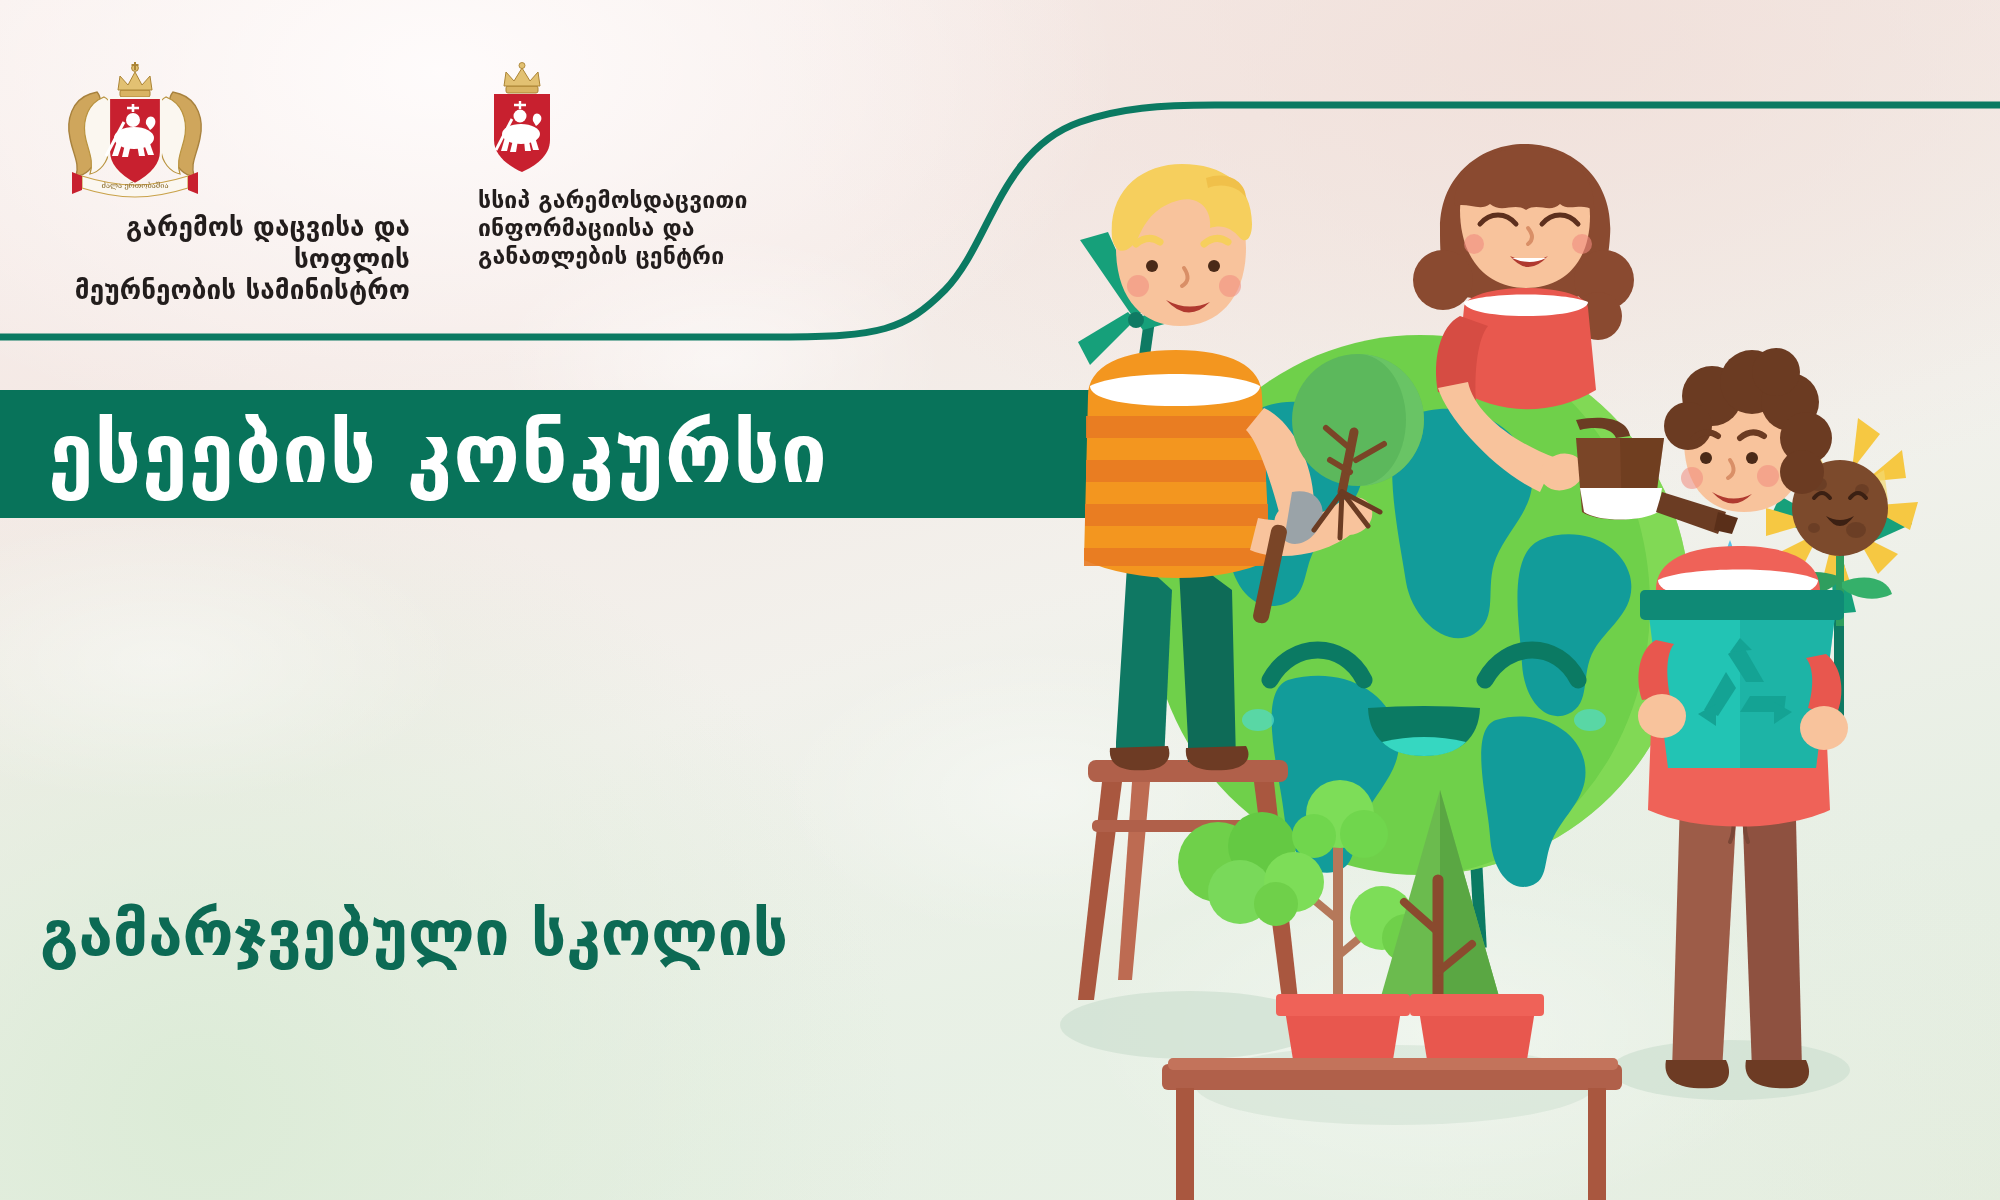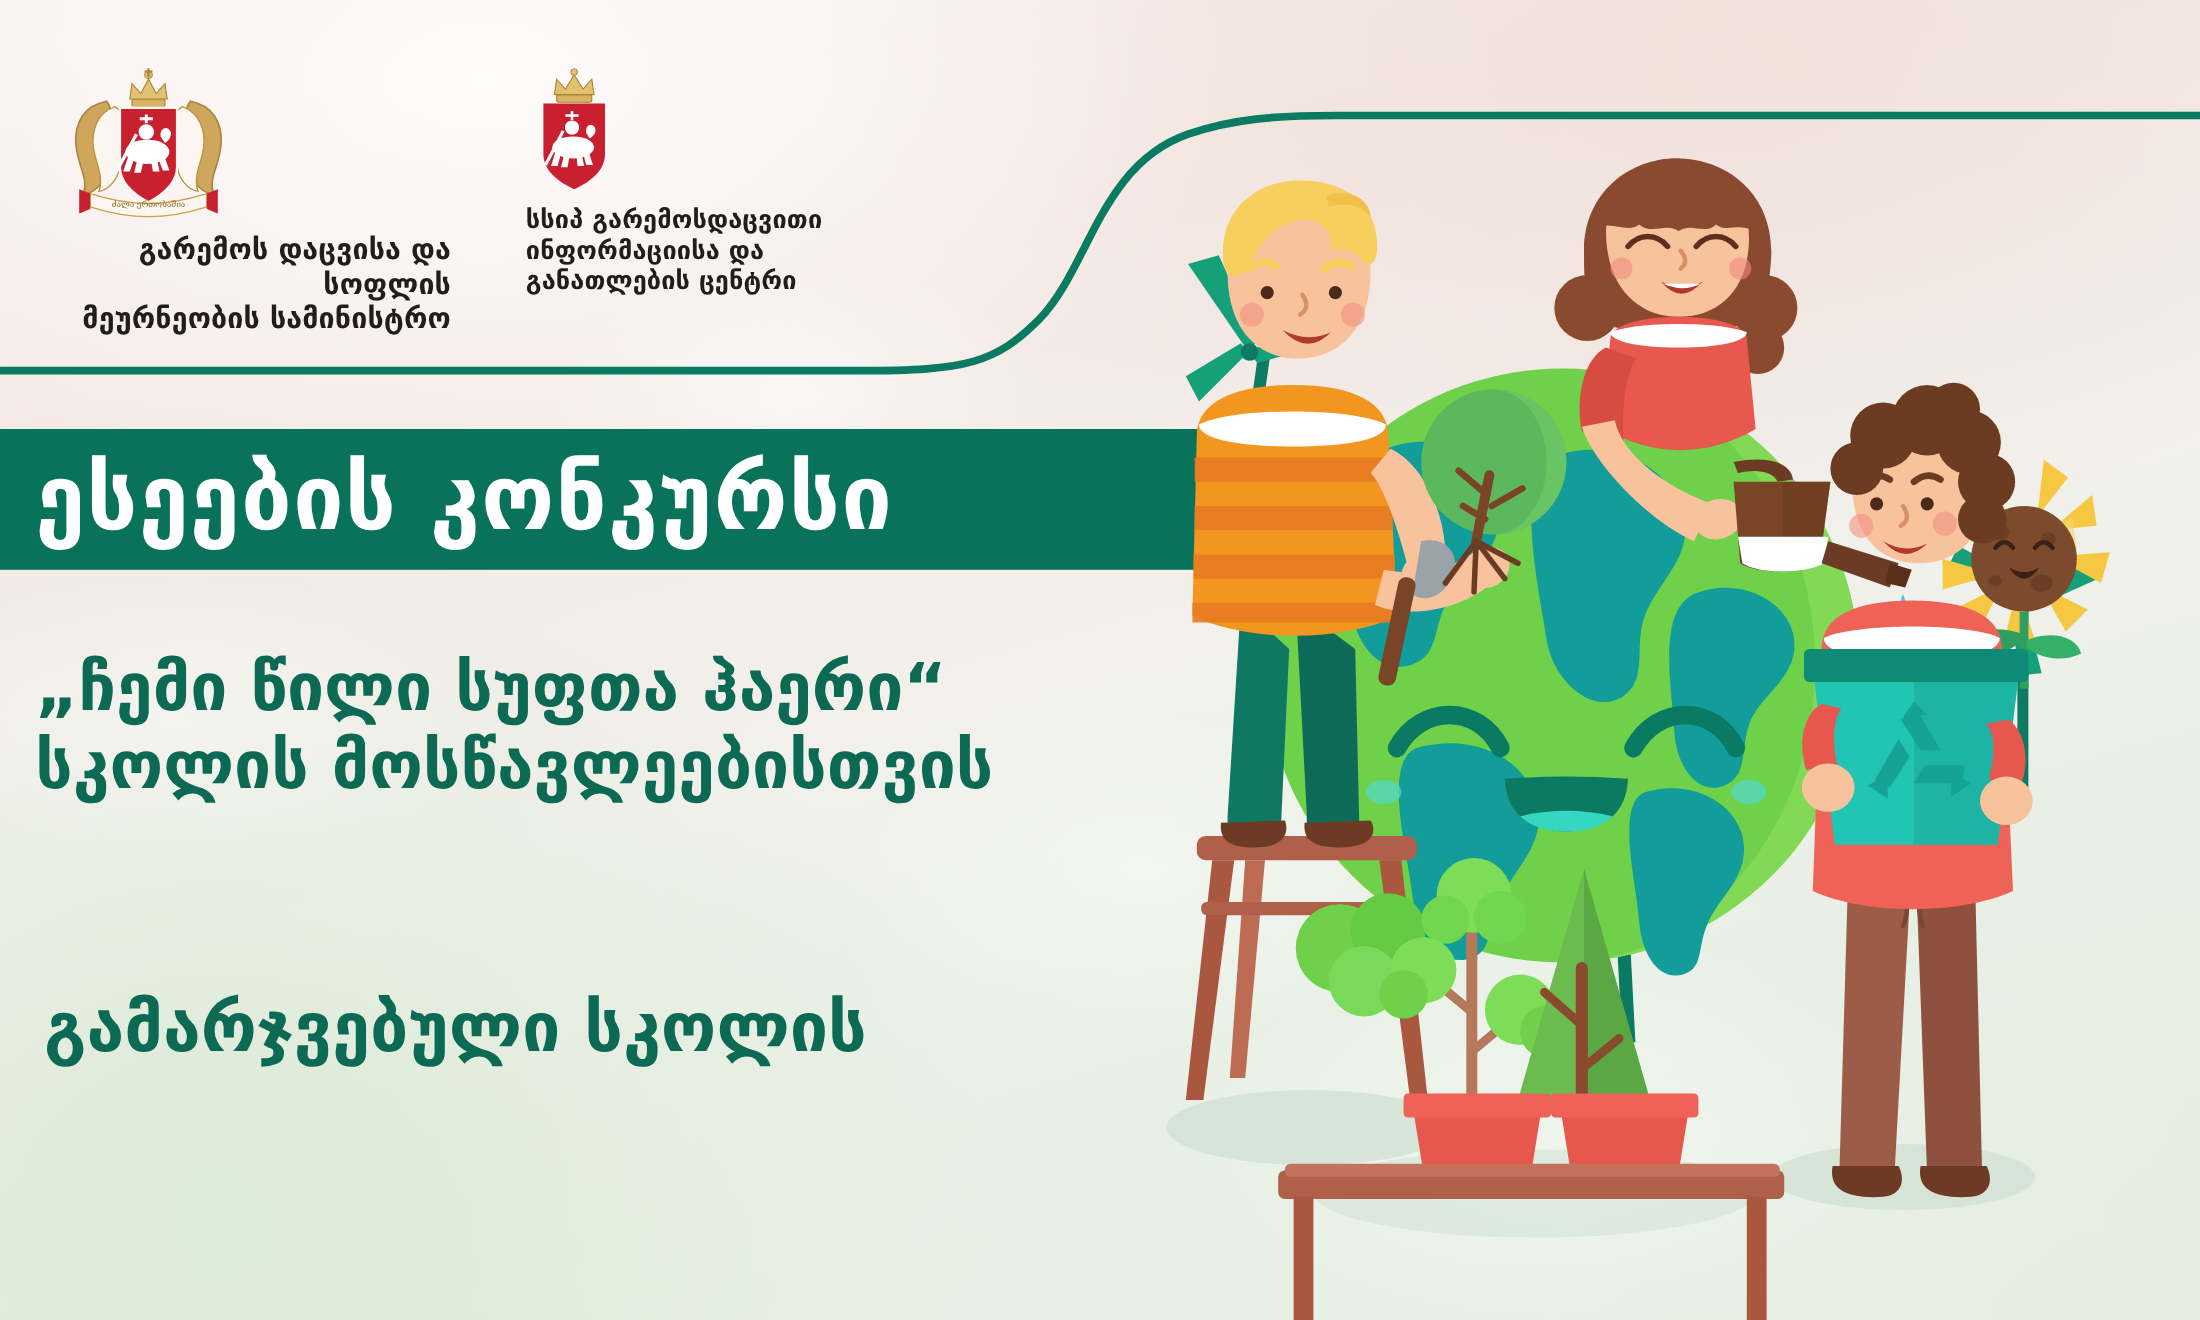--- a/index.html
+++ b/index.html
@@ -39,21 +39,21 @@
   .logo1 .logotext{font-size:26px;margin-left:-6px;}
   .logo2 .logotext{font-size:23px;margin-top:12px;}
 
   
   .banner{
     position:absolute;left:0;top:390px;width:1122px;height:128px;
     background:#08735a;display:flex;align-items:center;
   }
   .banner-title{
     color:#ffffff;font-size:82px;font-weight:700;letter-spacing:1px;
-    padding-left:32px;line-height:1;white-space:nowrap;
+    padding-left:48px;line-height:1;white-space:nowrap;
   }
 
   
   .subtitle{
     position:absolute;left:32px;top:590px;width:1180px;
     color:#0c6a54;font-size:60px;font-weight:700;line-height:1.18;
     white-space:pre-line;
   }
   .bottomline{
     position:absolute;left:40px;top:900px;width:1180px;
@@ -148,22 +148,20 @@
       <div class="logotext">სსიპ გარემოსდაცვითი
 ინფორმაციისა და
 განათლების ცენტრი</div>
     </div>
   </div>
 
   <div class="banner">
     <div class="banner-title">ესეების კონკურსი</div>
   </div>
 
-  <div class="subtitle">„ჩემი წილი სუფთა ჰაერი“
-სკოლის მოსწავლეებისთვის</div>
 
   <div class="bottomline">გამარჯვებული სკოლის</div>
 
   <svg class="illo" viewBox="0 0 1060 1080">
 
     <ellipse cx="250" cy="905" rx="130" ry="34" fill="#cfe0d2" opacity=".75"></ellipse>
     <ellipse cx="455" cy="965" rx="200" ry="40" fill="#cfe0d2" opacity=".55"></ellipse>
     <ellipse cx="790" cy="950" rx="120" ry="30" fill="#cfe0d2" opacity=".75"></ellipse>
 
     <g>

